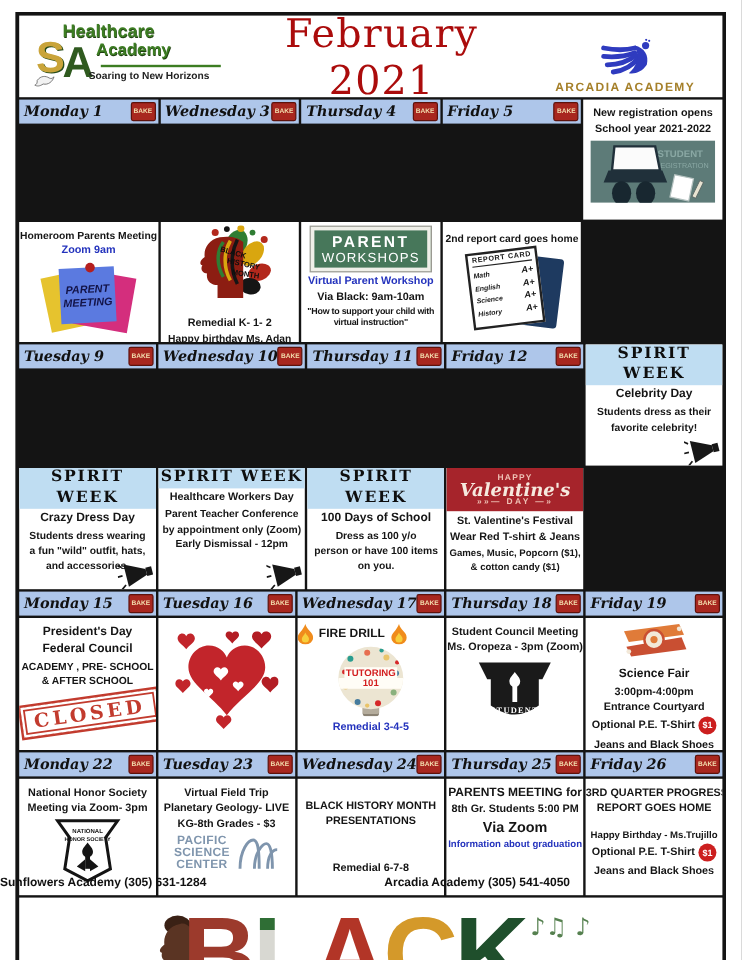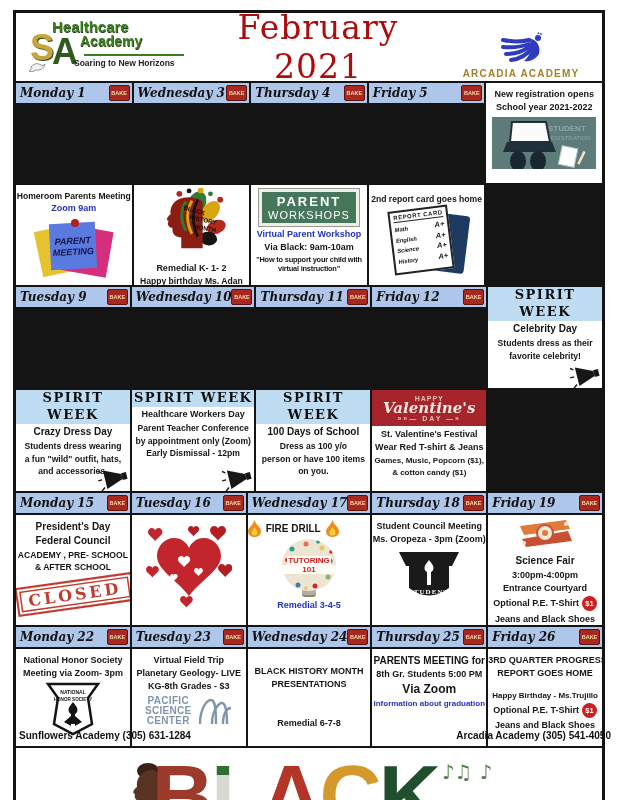--- a/index.html
+++ b/index.html
@@ -76,21 +76,21 @@
   .letters{display:flex;align-items:center}
   .bigL{font-weight:900;font-size:86px;line-height:0.82;letter-spacing:-3px;font-family:"Liberation Sans",sans-serif}
   .lB{color:#9c3a2c}
   .lL{background:linear-gradient(180deg,#2f6e35 22%,#d8d8d2 22% 72%,#2f6e35 72%);-webkit-background-clip:text;background-clip:text;color:transparent}
   .lA{background:linear-gradient(180deg,#b23527 62%,#141414 62%);-webkit-background-clip:text;background-clip:text;color:transparent}
   .lC{color:#d4992a}
   .lK{color:#1f4f2c}
   .notesmusic{font-family:"DejaVu Sans",sans-serif;color:#55804f;font-size:20px;font-weight:700;margin-left:4px;align-self:flex-start}
   .subtitle{font-size:26px;font-weight:800;letter-spacing:13px;color:#141414;margin-top:7px;padding-left:13px}
   
-  .footer{position:absolute;left:19px;top:730px;width:592px;display:flex;justify-content:space-between;font-size:10px;font-weight:700;color:#111}
+  .footer{position:absolute;left:0;top:730px;width:475px;display:flex;justify-content:space-between;font-size:10px;font-weight:700;color:#111}
 </style>
 </head>
 <body>
 
 <div class="cal">
 
   <div class="band hdr">
     <div class="sf-logo">
       <span class="sf-s">S</span>
       <span class="sf-a">A</span>

